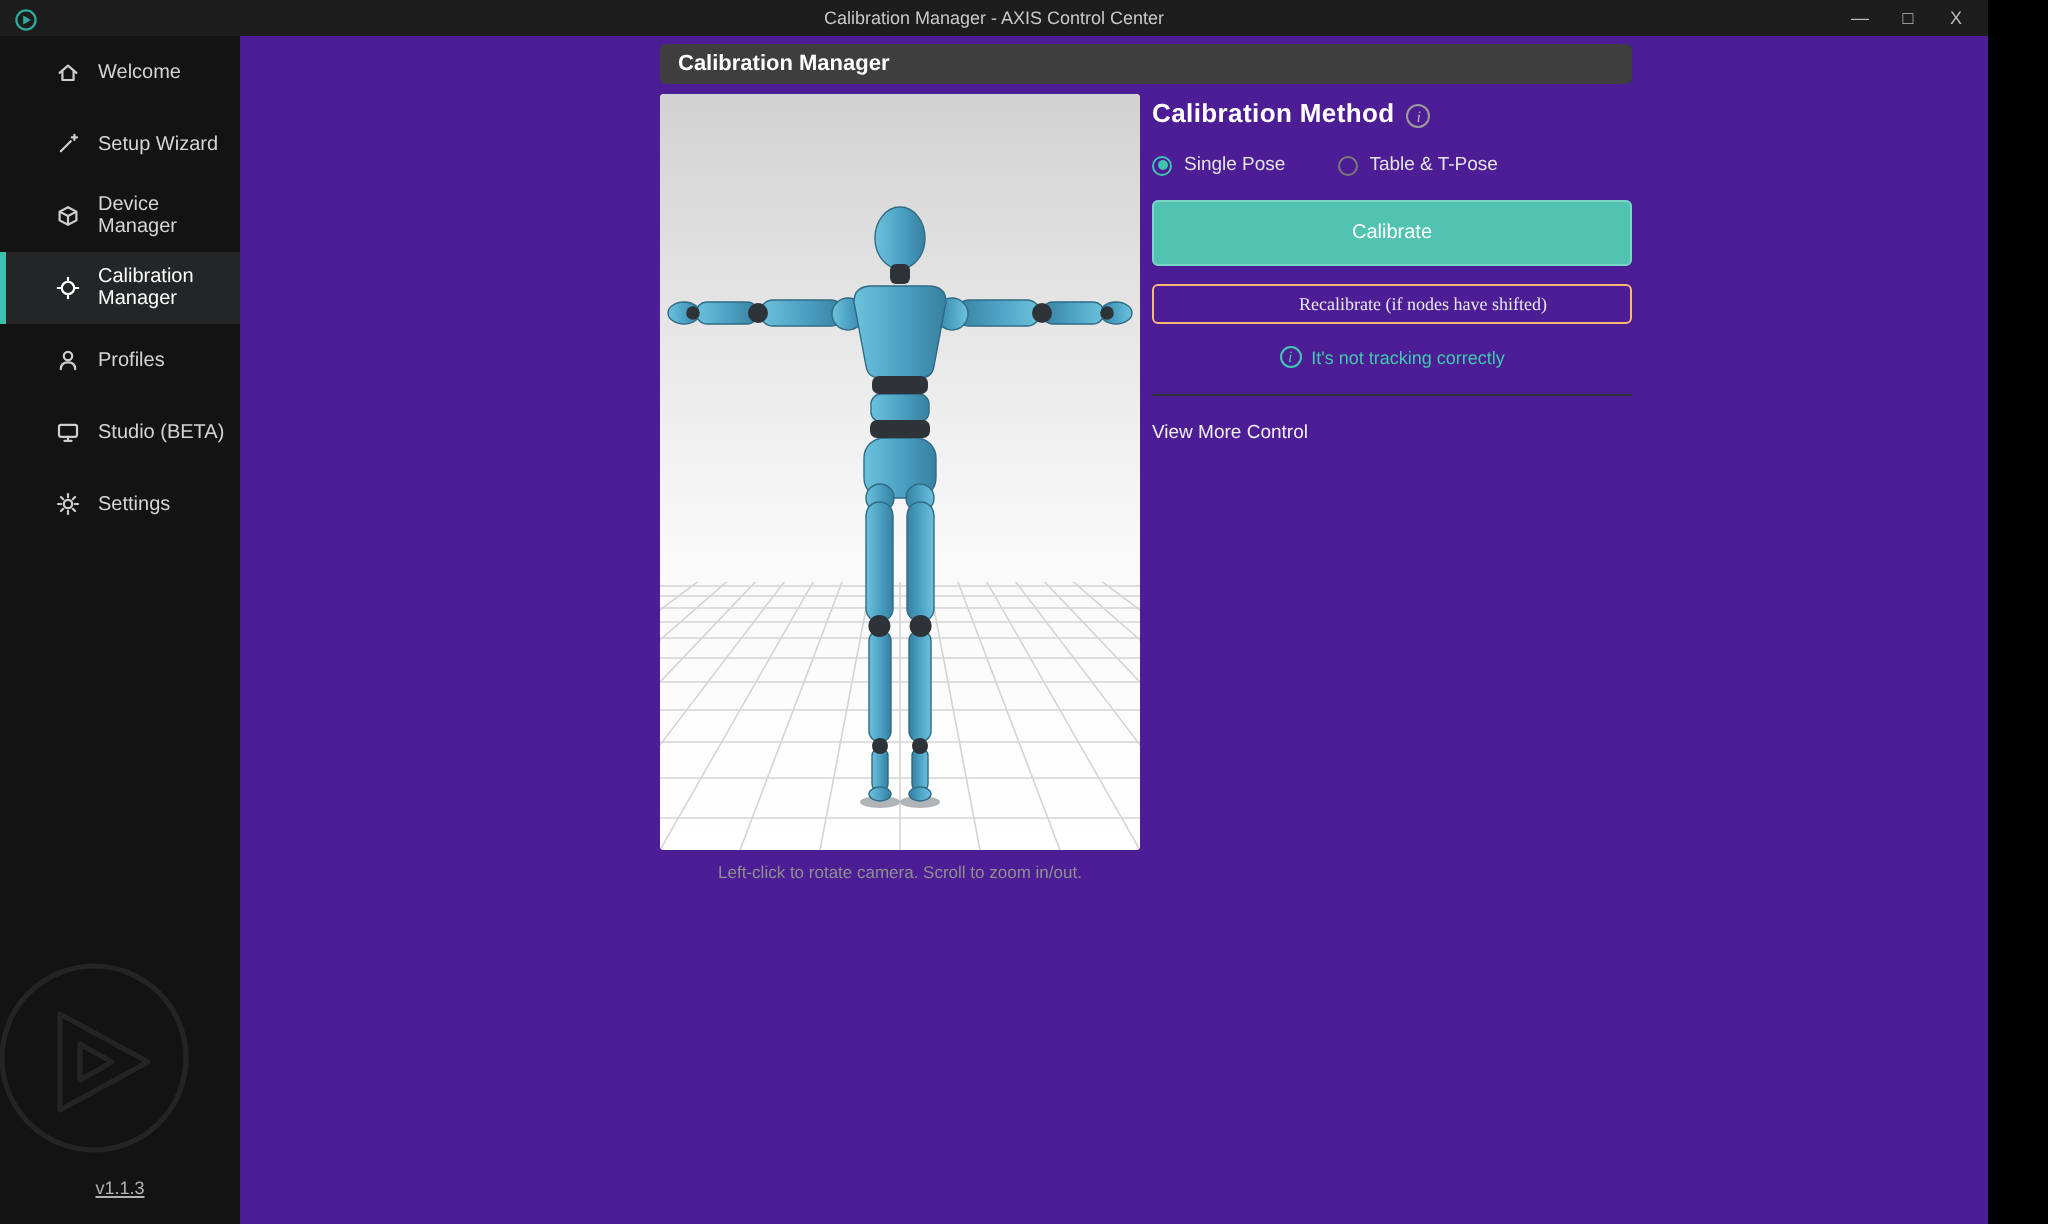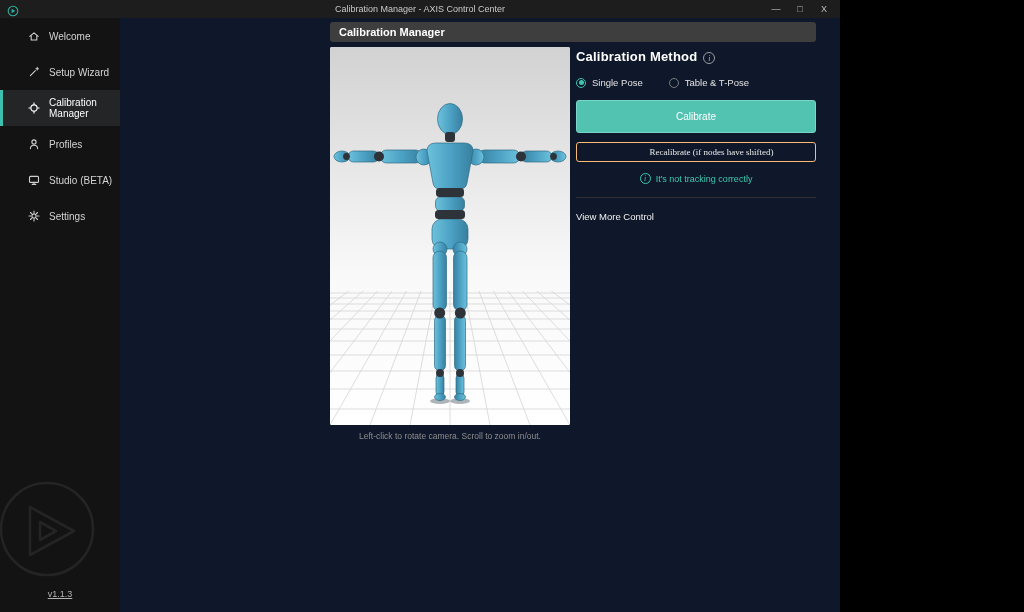--- a/index.html
+++ b/index.html
@@ -1,19 +1,19 @@
 <!DOCTYPE html>
 <html><head>
 <meta charset="utf-8">
 <style>
   * { margin:0; padding:0; box-sizing:border-box; }
   html,body { background:#000; }
   .window {
-    position:relative; width:840px; height:612px; overflow:hidden;
-    background:#0f172a; font-family:"Liberation Sans", sans-serif;
+    position:relative; width:994px; height:612px; overflow:hidden;
+    background:#4c1d95; font-family:"Liberation Sans", sans-serif;
     -webkit-font-smoothing:antialiased;
   }
   
   .titlebar { position:absolute; top:0; left:0; right:0; height:18px; background:#1d1d1d; }
   .app-icon { position:absolute; left:7px; top:3px; width:12px; height:12px; }
   .win-title { position:absolute; left:0; right:0; top:0; height:18px; line-height:18px;
     text-align:center; font-size:9px; color:#c9c9c9; }
   .win-controls { position:absolute; right:4px; top:0; height:18px; display:flex; }
   .wc { width:24px; height:18px; display:flex; align-items:center; justify-content:center;
     font-size:9px; color:#bdbdbd; cursor:default; }
@@ -94,20 +94,29 @@
     <div class="nav-item">
       <span class="nicon">
         <svg width="12" height="12" viewBox="0 0 12 12" fill="none" stroke="#cfcfcf" stroke-width="1.1" stroke-linecap="round">
           <path d="M2.4 9.6 L7.4 4.6"></path>
             <path d="M9.2 1.4 v2.6 M7.9 2.7 h2.6"></path>
         </svg>
       </span>
       <span>Setup Wizard</span>
     </div>
 
+    <div class="nav-item">
+      <span class="nicon">
+        <svg width="12" height="12" viewBox="0 0 12 12" fill="none" stroke="#cfcfcf" stroke-width="1.1" stroke-linejoin="round">
+          <path d="M6 1.6 L10.2 3.8 V8.2 L6 10.4 L1.8 8.2 V3.8 Z"></path>
+          <path d="M1.8 3.8 L6 6 L10.2 3.8 M6 6 V10.4"></path>
+        </svg>
+      </span>
+      <span>Device Manager</span>
+    </div>
 
     <div class="nav-item selected">
       <span class="nicon">
         <svg width="12" height="12" viewBox="0 0 12 12" fill="none" stroke="#ffffff" stroke-width="1.1" stroke-linecap="round">
           <circle cx="6" cy="6" r="3.1"></circle>
           <path d="M6 0.9 V2.4 M6 9.6 V11.1 M0.9 6 H2.4 M9.6 6 H11.1"></path>
         </svg>
       </span>
       <span>Calibration Manager</span>
     </div>

